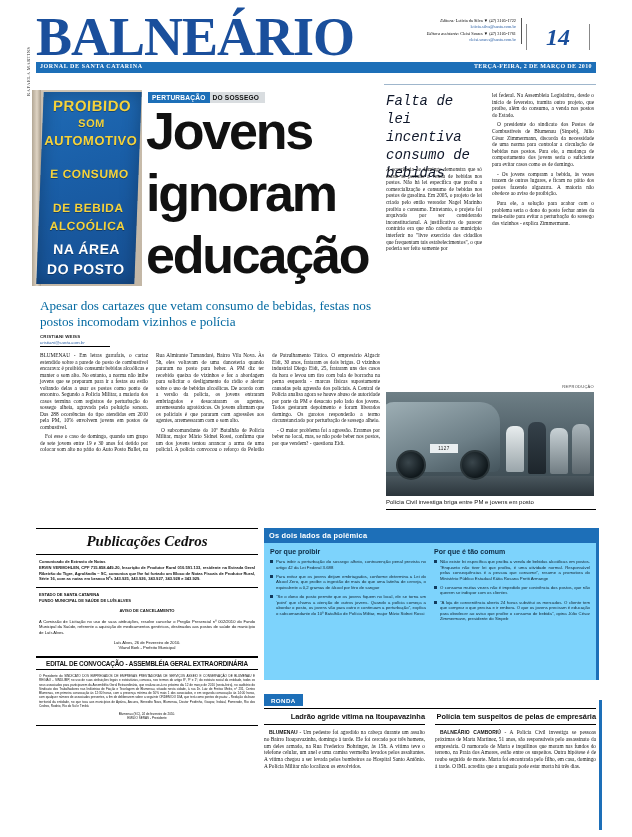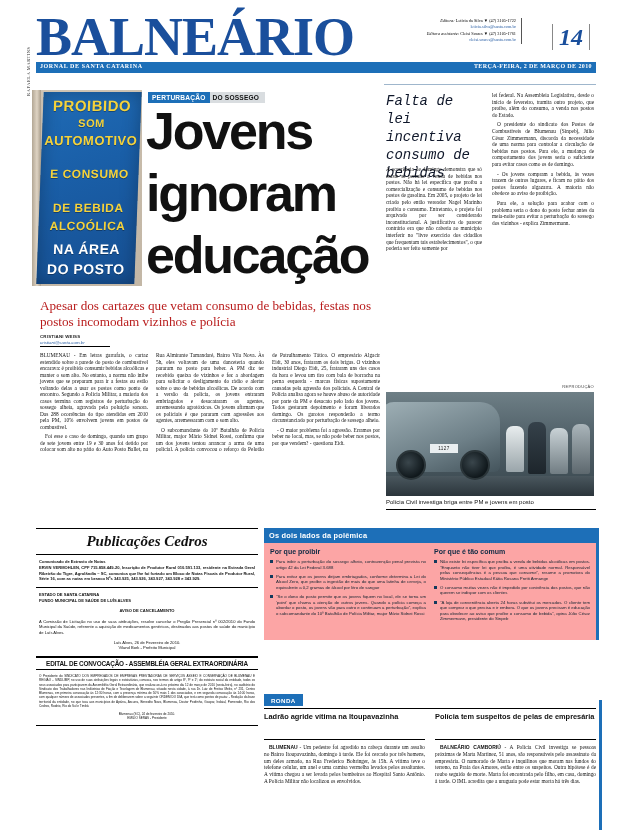--- a/index.html
+++ b/index.html
@@ -35,21 +35,21 @@
     width:150px;
   }
   .mast-contact i{font-style:italic;}
   .mast-contact .em{color:#2a5fa5;}
   .page-num{
     position:absolute;right:6px;top:16px;
     font-family:"Liberation Serif",serif;
     font-size:24px;font-style:italic;font-weight:bold;
     color:#1a4f9c;
     border-left:1px solid #888;border-right:1px solid #888;
-    padding:0 6px;line-height:26px;
+    padding:0 19px;line-height:26px;
   }
   .mast-bar{
     position:absolute;left:36px;top:62px;width:560px;height:11px;
     background:#1d6fb8;
   }
   .mast-bar .left{
     position:absolute;left:4px;top:1px;
     font-size:6px;letter-spacing:.6px;color:#fff;font-weight:bold;
     font-family:"Liberation Serif",serif;
   }
@@ -109,21 +109,21 @@
     font-weight:bold;
     font-size:52px;
     line-height:62px;
     letter-spacing:-2.2px;
     color:#111;
   }
   .subhead{
     position:absolute;left:40px;top:298px;width:340px;
     font-family:"Liberation Serif",serif;
     font-size:13.2px;line-height:16px;
-    color:#b91c1c;font-weight:normal;
+    color:#0369a1;font-weight:normal;
   }
   .byline{
     position:absolute;left:40px;top:334px;width:72px;
     font-size:4.4px;line-height:6px;color:#222;
     font-family:"Liberation Sans",sans-serif;
   }
   .byline .nm{font-weight:bold;letter-spacing:.2px;}
   .byline .em{font-style:italic;color:#2a5fa5;}
   .byline-rule{position:absolute;left:40px;top:346px;width:70px;border-top:1px solid #000;}
 
@@ -224,22 +224,22 @@
   .legal-box .ctr{text-align:center;}
   .legal-box .bb{font-weight:bold;}
   .legal-box.big-title{
     text-align:center;font-weight:bold;font-size:6.4px;letter-spacing:-.2px;
     padding:3px 2px;border-bottom:1px solid #000;border-top:1.6px solid #000;
   }
   .legal-box.tiny{font-size:3.1px;line-height:4.2px;}
 
   
   .panel{
-    position:absolute;left:264px;top:528px;width:332px;height:112px;
-    background:#fca5a5;
+    position:absolute;left:264px;top:528px;width:332px;height:152px;
+    background:#7dd3fc;
     border-right:3px solid #1d6fb8;
   }
   .panel-head{
     background:#1d6fb8;color:#fff;
     font-family:"Liberation Sans",sans-serif;
     font-weight:bold;font-size:7.4px;letter-spacing:.2px;
     padding:3px 5px;
   }
   .panel-cols{display:flex;padding:5px 6px 0 6px;gap:8px;}
   .panel-col{width:50%;}
@@ -270,21 +270,21 @@
   .ronda-rule{position:absolute;left:264px;top:708px;width:332px;border-top:1px solid #000;}
   .ronda{
     position:absolute;left:264px;top:712px;width:332px;
     display:flex;gap:10px;
   }
   .ronda-col{width:50%;}
   .ronda-col h3{
     margin:0 0 4px 0;
     font-family:"Liberation Sans",sans-serif;
     font-size:7.4px;font-weight:bold;color:#111;
-    border-bottom:1px solid #000;padding-bottom:18px;
+    border-bottom:1px solid #000;padding-bottom:3px;text-align:right;
   }
   .ronda-col p{
     margin:0;
     font-family:"Liberation Serif",serif;
     font-size:5.3px;line-height:6.8px;text-align:justify;color:#111;
     text-indent:5px;
   }
   .ronda-col p b{font-family:"Liberation Sans",sans-serif;font-size:5px;}
 
   .edge-r{position:absolute;right:30px;top:700px;width:3px;height:130px;background:#1d6fb8;}

